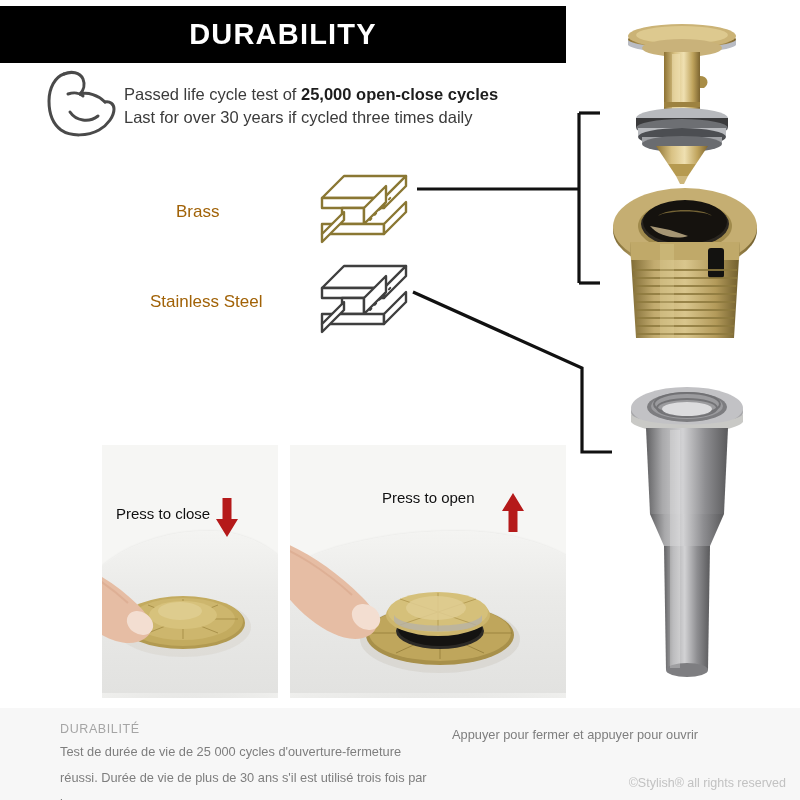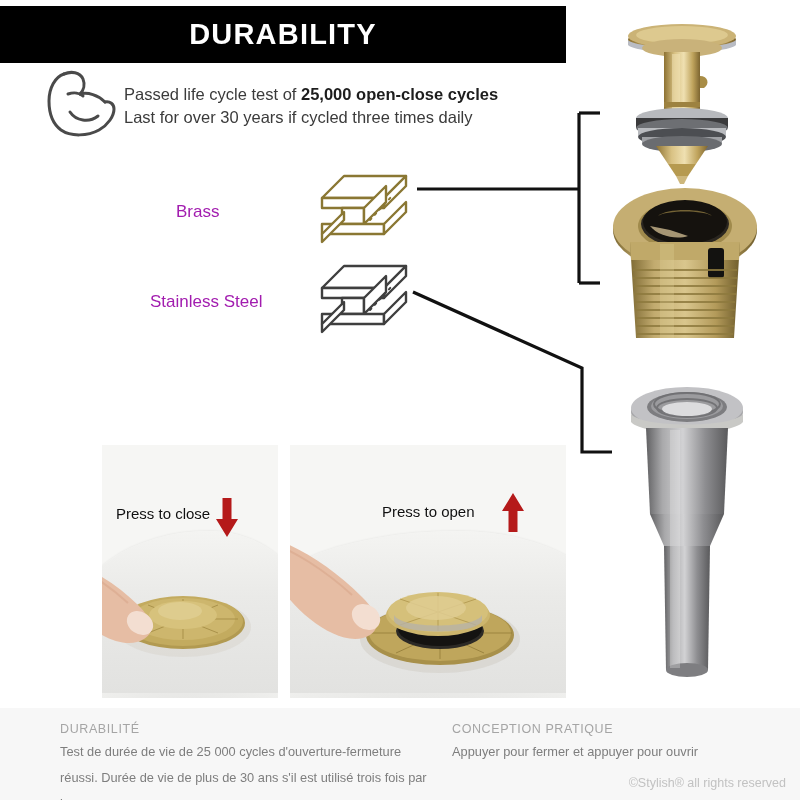--- a/index.html
+++ b/index.html
@@ -59,21 +59,21 @@
     color: #3b3b3b;
     font-size: 16.5px;
     line-height: 23px;
     white-space: nowrap;
   }
   .dura-text .b { font-weight: bold; color: #1d1d1d; }
 
   
   .mat-label {
     position: absolute;
-    color: #a21caf;
+    color: #a16207;
     font-size: 17px;
     text-align: left;
   }
   .mat-brass-label { left: 176px; top: 202px; }
   .mat-steel-label { left: 150px; top: 292px; }
 
   .beam {
     position: absolute;
     width: 92px;
     height: 86px;
@@ -134,21 +134,21 @@
     box-shadow: 0 -1px 2px rgba(0,0,0,0.045);
   }
   .photo-caption {
     position: absolute;
     color: #101010;
     font-size: 15px;
     white-space: nowrap;
     text-shadow: 0 1px 1px rgba(255,255,255,0.85);
   }
   .cap-left  { left: 14px; top: 60px; }
-  .cap-right { left: 92px; top: 58px; }
+  .cap-right { left: 92px; top: 44px; }
 
   .arrow-svg { position: absolute; }
   .arr-left  { left: 112px; top: 52px; }
   .arr-right { left: 210px; top: 48px; }
 
   
   .drain-wrap { position: absolute; }
   .drain-left  { left: 6px;  top: 130px; }
   .drain-right { left: 60px; top: 130px; }
 
@@ -461,19 +461,18 @@
       <rect x="58" y="52" width="10" height="238" fill="#eaeaec" opacity="0.3"></rect>
     </svg>
   </div>
 
   <div class="footer">
     <div class="foot-col foot-left">
       <div class="foot-head">DURABILITÉ</div>
       <div class="foot-body">Test de durée de vie de 25 000 cycles d'ouverture-fermeture réussi. Durée de vie de plus de 30 ans s'il est utilisé trois fois par jour</div>
     </div>
     <div class="foot-col foot-right">
-      <div class="foot-head">CONCEPTION PRATIQUE</div>
       <div class="foot-body">Appuyer pour fermer et appuyer pour ouvrir</div>
     </div>
     <div class="copyright">©Stylish® all rights reserved</div>
   </div>
 
 </div>
 
 </body></html>

